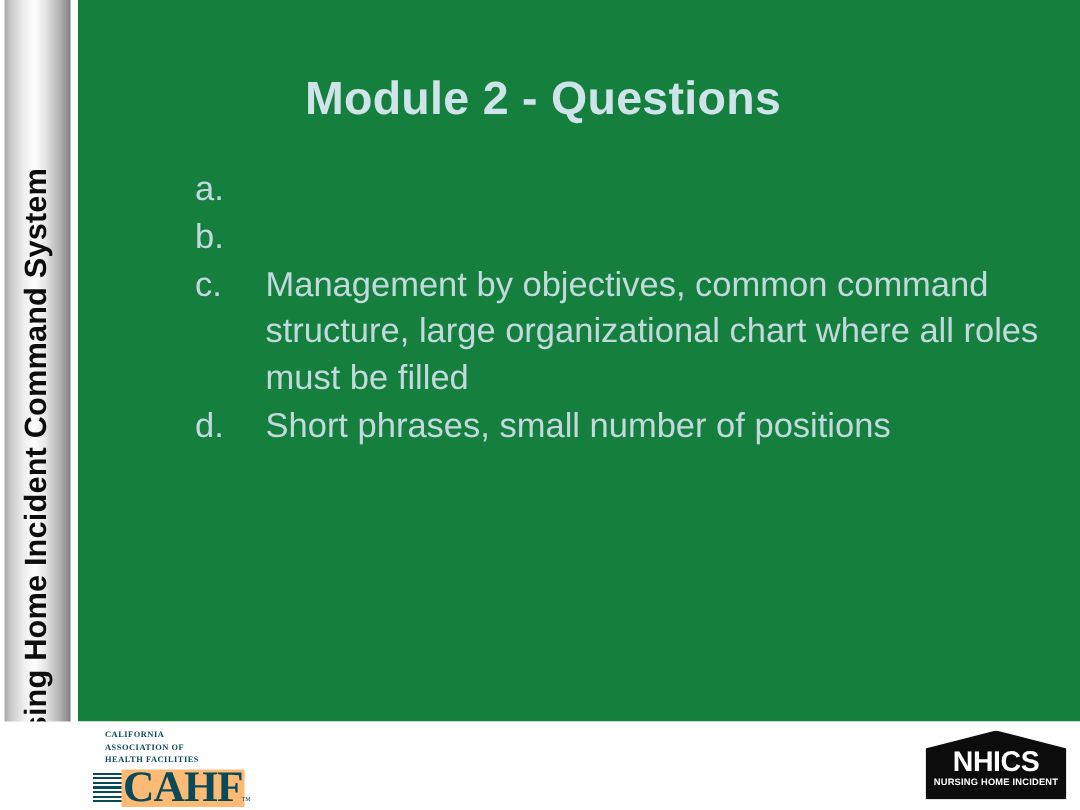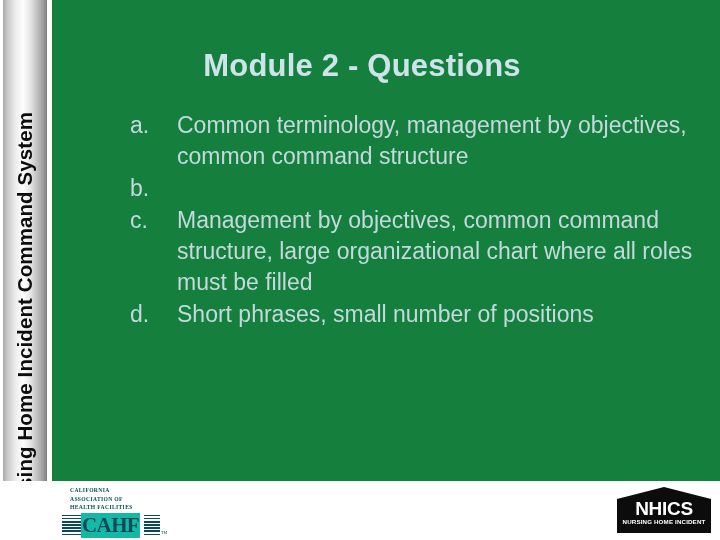--- a/index.html
+++ b/index.html
@@ -155,25 +155,25 @@
         #ffffff 1.4px, #ffffff 3.1px);
   }
   .cahf-bars-left { left: 0; width: 22px; }
   .cahf-bars-right { left: 82px; width: 16px; }
   .cahf-letters {
     position: absolute;
     left: 19px;
     top: -1px;
     font-family: "Liberation Serif", serif;
     font-weight: bold;
-    font-size: 21px;
+    font-size: 29px;
     line-height: 25px;
     color: #0a4a58;
     letter-spacing: -0.6px;
-    background: #14b8a6;
+    background: #fdba74;
     padding: 0 1px;
     z-index: 2;
   }
   .cahf-tm {
     position: absolute;
     left: 99px;
     top: 16px;
     font-family: "Liberation Serif", serif;
     font-size: 4px;
     color: #0a4a58;
@@ -245,21 +245,20 @@
 
   <div class="teal-panel">
 
     <div class="slide-title">Module 2 - Questions</div>
 
     <div class="body-block">
 
 
       <div class="opt">
         <span class="opt-marker">a.</span>
-        <span class="opt-text">Common terminology, management by objectives, common command structure</span>
       </div>
 
       <div class="opt">
         <span class="opt-marker">b.</span>
       </div>
 
       <div class="opt">
         <span class="opt-marker">c.</span>
         <span class="opt-text">Management by objectives, common command structure, large organizational chart where all roles must be filled</span>
       </div>

